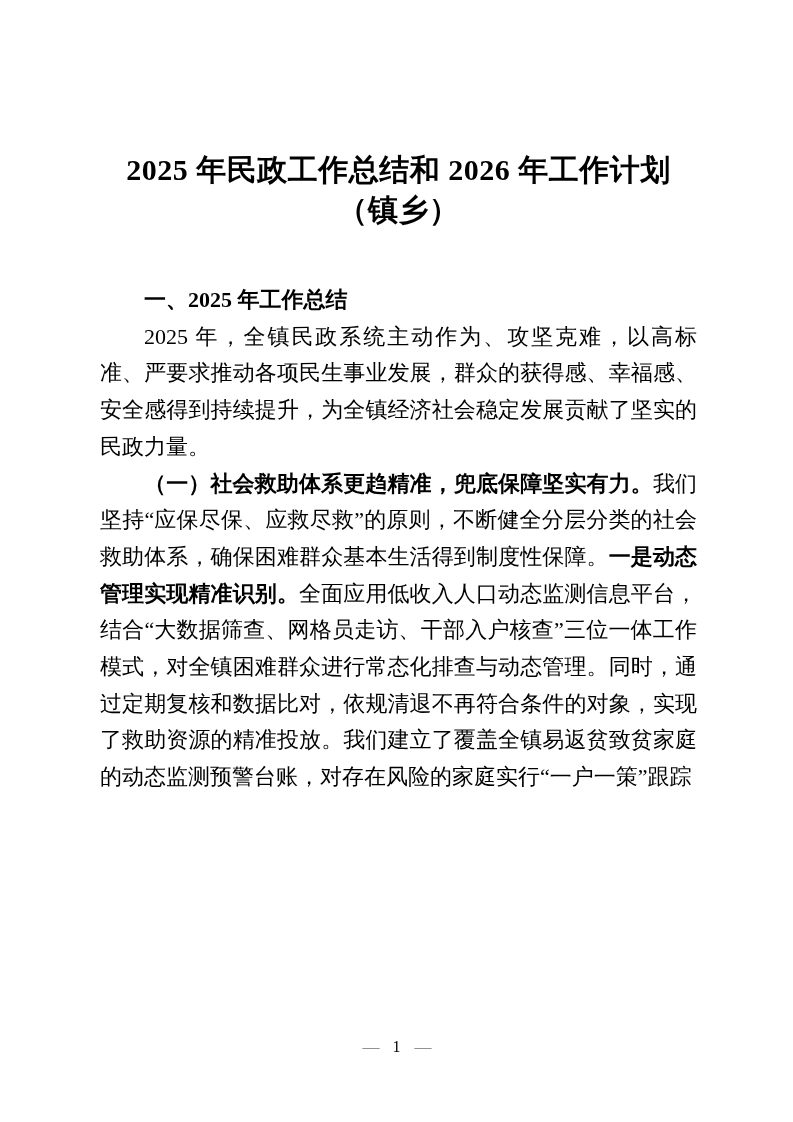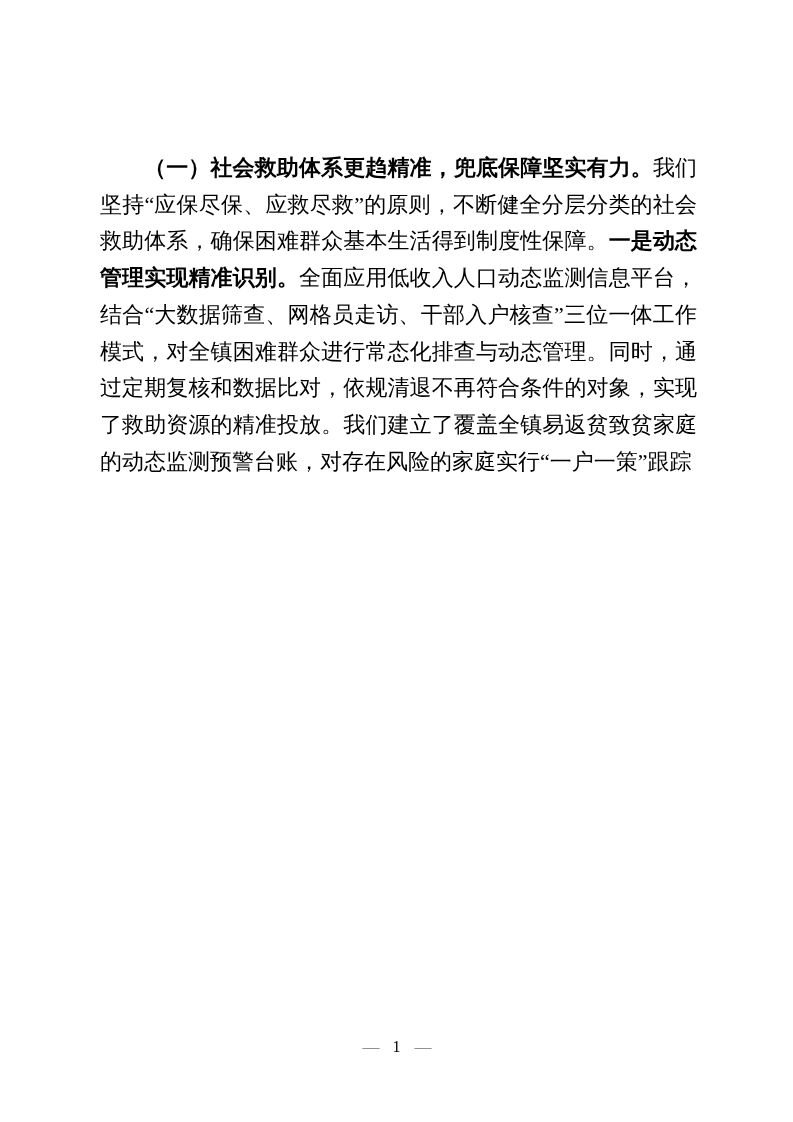--- a/index.html
+++ b/index.html
@@ -62,22 +62,28 @@
   }
   .doc-footer .pagenum {
     color: #000000;
     font-size: 16px;
   }
 </style>
 </head>
 <body>
 
 <div class="page">
+  <h1 class="doc-title">
+    <span class="title-line">2025 年民政工作总结和 2026 年工作计划</span>
+    <span class="title-line">（镇乡）</span>
+  </h1>
 
   <div class="doc-body" id="doc-body">
+      <p class="para heading"><span class="b">一、2025 年工作总结</span></p>
+      <p class="para"><span>2025 年，全镇民政系统主动作为、攻坚克难，以高标准、严要求推动各项民生事业发展，群众的获得感、幸福感、安全感得到持续提升，为全镇经济社会稳定发展贡献了坚实的民政力量。</span></p>
       <p class="para"><span class="b">（一）社会救助体系更趋精准，兜底保障坚实有力。</span><span>我们坚持“应保尽保、应救尽救”的原则，不断健全分层分类的社会救助体系，确保困难群众基本生活得到制度性保障。</span><span class="b">一是动态管理实现精准识别。</span><span>全面应用低收入人口动态监测信息平台，结合“大数据筛查、网格员走访、干部入户核查”三位一体工作模式，对全镇困难群众进行常态化排查与动态管理。同时，通过定期复核和数据比对，依规清退不再符合条件的对象，实现了救助资源的精准投放。我们建立了覆盖全镇易返贫致贫家庭的动态监测预警台账，对存在风险的家庭实行“一户一策”跟踪</span></p>
     </div>
 
   <div class="doc-footer">
     <span class="dash">—</span>
     <span class="pagenum">1</span>
     <span class="dash">—</span>
   </div>
 </div>
 

